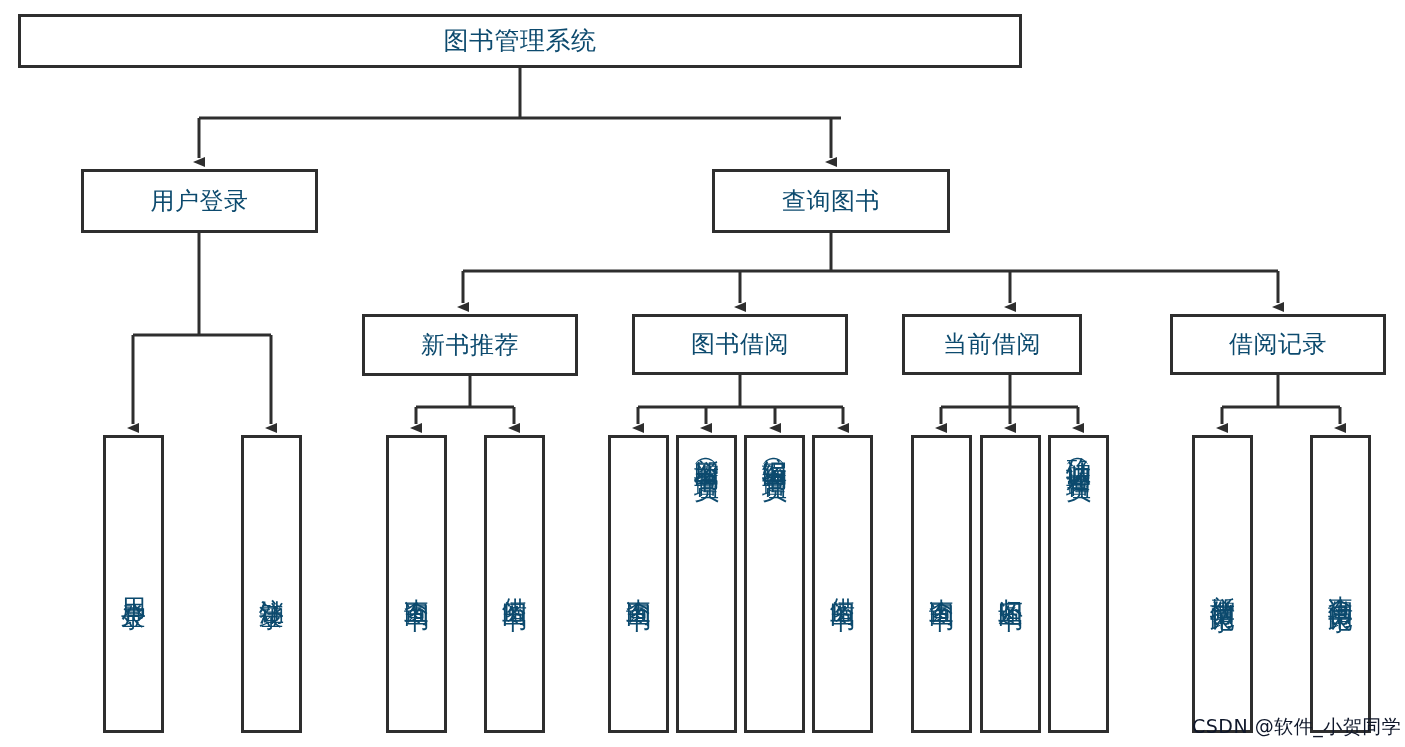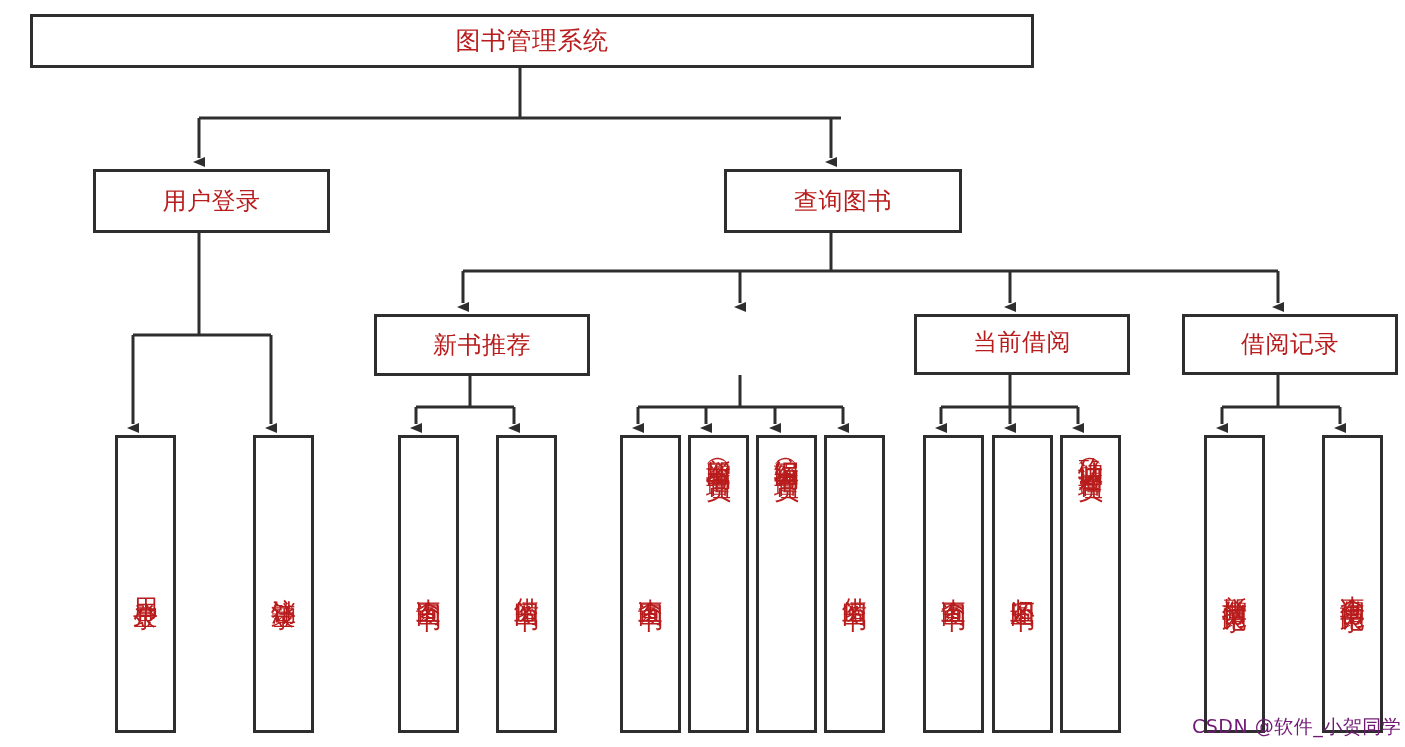--- a/index.html
+++ b/index.html
@@ -26,22 +26,21 @@
     height: 747px;
   }
   .node-box {
     position: absolute;
     box-sizing: border-box;
     border: 3px solid #2e2e2e;
     background: #ffffff;
     display: flex;
     align-items: center;
     justify-content: center;
-    color: #b91c1c;
-    margin-left: 12px;
+    color: #0c4a6e;
   }
   .node-label {
     display: block;
     text-align: center;
     line-height: 1.02;
     letter-spacing: 0.5px;
   }
   
   .h-node .node-label {
     writing-mode: horizontal-tb;
@@ -59,21 +58,21 @@
     text-orientation: upright;
     font-size: 25px;
     letter-spacing: 3px;
     line-height: 1;
   }
   .v-node.centered { align-items: center; }
   .v-node.topish { align-items: flex-start; }
   .watermark {
     position: absolute;
     font-size: 19px;
-    color: #701a75;
+    color: #0f172a;
     white-space: nowrap;
     letter-spacing: 0.5px;
     pointer-events: none;
   }
 </style>
 </head>
 <body>
 
 <div id="canvas">
 
@@ -136,22 +135,25 @@
   </div>
 
   <div class="node-box h-node" style="left:712px; top:169px; width:238px; height:64px;">
     <span class="node-label">查询图书</span>
   </div>
 
   <div class="node-box h-node" style="left:362px; top:314px; width:216px; height:62px;">
     <span class="node-label">新书推荐</span>
   </div>
 
-
-  <div class="node-box h-node" style="left:902px; top:314px; width:216px; height:61px;font-family:Liberation Mono, monospace;">
+  <div class="node-box h-node" style="left:632px; top:314px; width:216px; height:61px;">
+    <span class="node-label">图书借阅</span>
+  </div>
+
+  <div class="node-box h-node" style="left:902px; top:314px; width:180px; height:61px;">
     <span class="node-label">当前借阅</span>
   </div>
 
   <div class="node-box h-node" style="left:1170px; top:314px; width:216px; height:61px;">
     <span class="node-label">借阅记录</span>
   </div>
 
   <div class="node-box v-node centered" style="left:103px; top:435px; width:61px; height:298px;">
     <span class="node-label">用户登录</span>
   </div>

